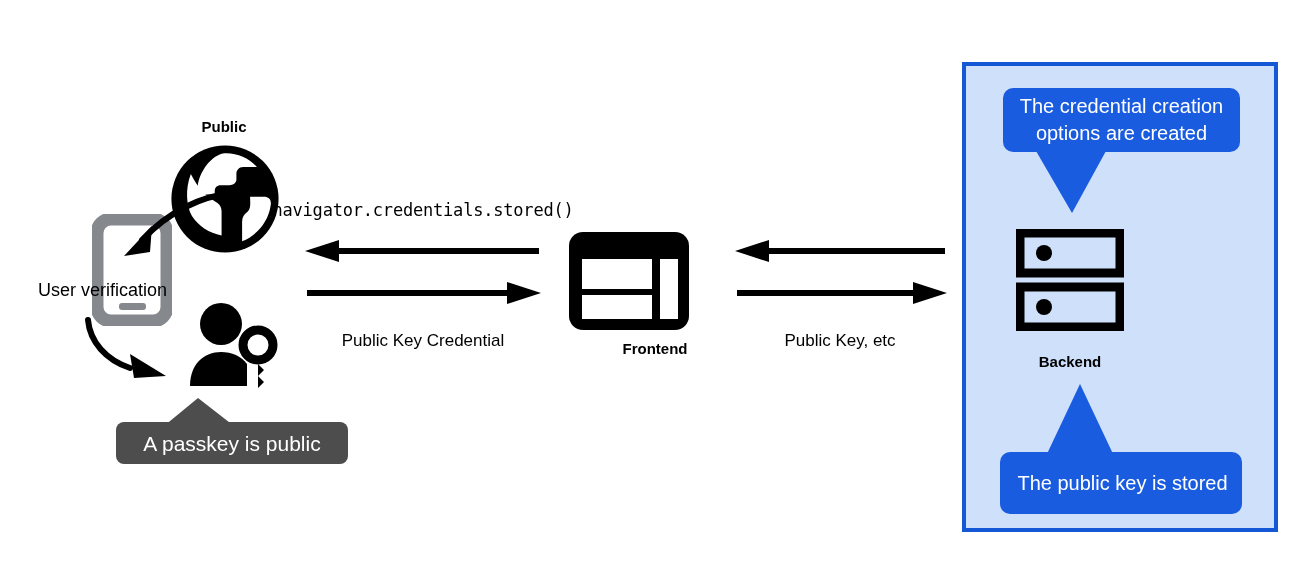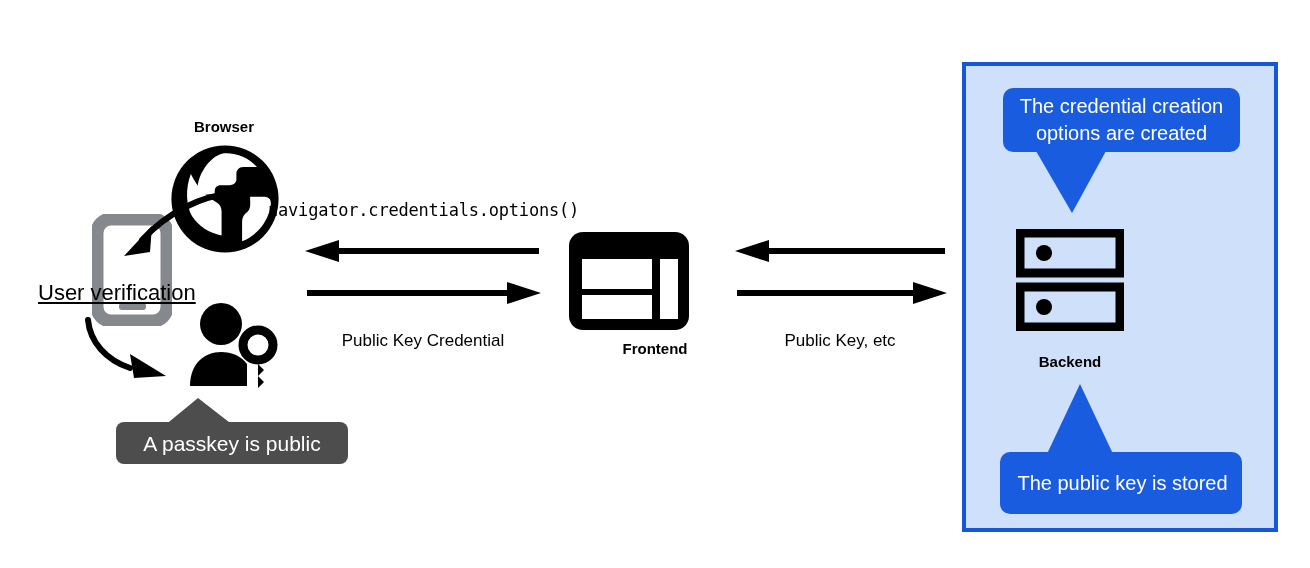--- a/index.html
+++ b/index.html
@@ -47,24 +47,23 @@
   }
   .code-label {
     font-size: 17px;
     color: #000000;
     text-align: center;
     white-space: nowrap;
     font-family: "DejaVu Sans Mono", monospace;
     letter-spacing: -0.2px;
   }
   .plain-label {
-    font-size: 22px;
-    color: #000000;
-    white-space: nowrap;
-    text-decoration: underline;
+    font-size: 18px;
+    color: #000000;
+    white-space: nowrap;
   }
 
   
   .callout {
     background: #1a5ce0;
     border-radius: 10px;
     color: #ffffff;
     font-size: 20px;
     line-height: 27px;
     text-align: center;
@@ -84,21 +83,21 @@
   
   .icon-svg { display: block; }
 </style>
 </head>
 <body>
 
 <div id="canvas">
 
   <div class="abs" id="backend-panel"></div>
 
-  <div class="abs node-label" style="left:144px; top:118px; width:160px;">Browser</div>
+  <div class="abs node-label" style="left:144px; top:118px; width:160px;">Public</div>
 
   <div class="abs" style="left:168px; top:142px; width:114px; height:114px;">
     <svg class="icon-svg" width="114" height="114" viewBox="0 0 100 100" aria-hidden="true">
       <circle cx="50" cy="50" r="47" fill="#000000"></circle>
       <path d="M20 28 C26 40 33 47 41 52 C45 54 47 57 47 61 L47 82 C36 80 27 74 21 65 C16 56 15 41 20 28 Z" fill="#ffffff"></path>
       <path d="M48 10 C60 9 71 14 78 22 L66 22 C62 22 60 25 60 28 L60 33 C60 36 57 38 54 38 L46 38 C43 38 41 40 41 43 L41 46 L31 46 C28 46 26 44 26 41 C26 29 36 13 48 10 Z" fill="#ffffff"></path>
       <path d="M72 48 L84 48 C89 48 91 51 90 56 C88 70 78 82 65 87 L65 70 C65 66 67 63 70 61 C73 58 72 52 72 48 Z" fill="#ffffff"></path>
     </svg>
   </div>
 
@@ -134,21 +133,21 @@
     </svg>
   </div>
 
   <div class="abs pointer" style="left:160px; top:398px; width:80px; height:28px;">
     <svg class="icon-svg" width="80" height="28" viewBox="0 0 80 28" aria-hidden="true">
       <path d="M38 0 L74 28 L4 28 Z" fill="#4d4d4d"></path>
     </svg>
   </div>
   <div class="abs callout dark" style="left:116px; top:422px; width:232px; height:42px;">A passkey is public</div>
 
-  <div class="abs code-label" style="left:268px; top:200px; width:310px;">navigator.credentials.options()</div>
+  <div class="abs code-label" style="left:268px; top:200px; width:310px;">navigator.credentials.stored()</div>
 
   <div class="abs pointer" style="left:305px; top:240px; width:236px; height:22px;">
     <svg class="icon-svg" width="236" height="22" viewBox="0 0 236 22" aria-hidden="true">
       <line x1="30" y1="11" x2="234" y2="11" stroke="#000000" stroke-width="6"></line>
       <path d="M0 11 L34 0 L34 22 Z" fill="#000000"></path>
     </svg>
   </div>
 
   <div class="abs pointer" style="left:305px; top:282px; width:236px; height:22px;">
     <svg class="icon-svg" width="236" height="22" viewBox="0 0 236 22" aria-hidden="true">

